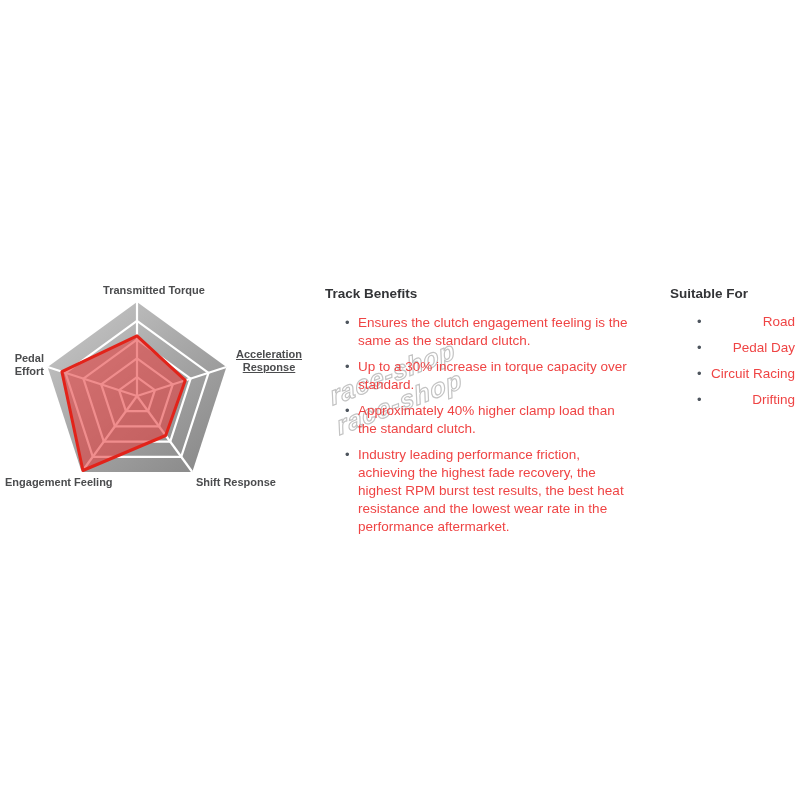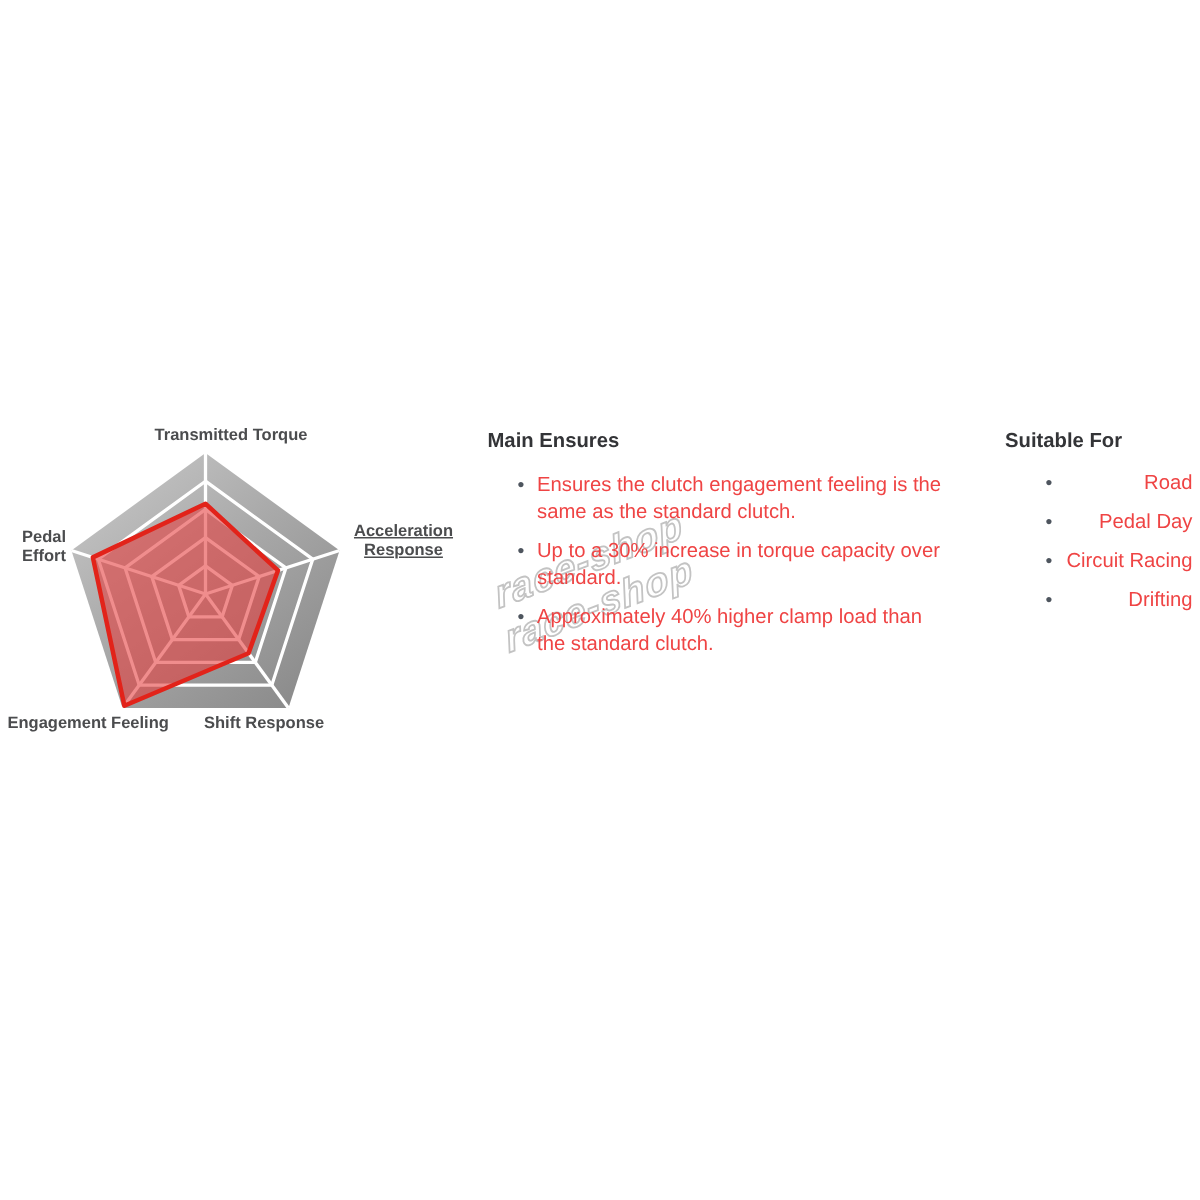--- a/index.html
+++ b/index.html
@@ -7,21 +7,21 @@
   .page { position:relative; width:800px; height:800px; background:#fff; overflow:hidden; }
 
   
   .chart-wrap { position:absolute; left:20px; top:278px; width:280px; height:225px; }
   .axis-label {
     position:absolute; font-weight:bold; font-size:11px; line-height:12.5px;
     color:#4b4c4e; letter-spacing:0;
   }
   .lbl-top        { left:54px;  top:284px; width:200px; text-align:center; }
   .lbl-right      { left:230px; top:348px; width:78px;  text-align:center;text-decoration:underline; }
-  .lbl-bot-right  { left:136px; top:476px; width:140px; text-align:left; }
+  .lbl-bot-right  { left:136px; top:476px; width:140px; text-align:right; }
   .lbl-bot-left   { left:5px;   top:476px; width:160px; text-align:left; }
   .lbl-left       { left:0px;   top:352px; width:44px;  text-align:right; }
 
   
   .col-benefits { position:absolute; left:325px; top:286px; width:312px; }
   .col-suitable { position:absolute; left:670px; top:286px; width:125px; }
   .section-title { margin:0; font-size:13.5px; font-weight:bold; color:#333437; line-height:15px; }
 
   ul.bullets { position:relative; z-index:1; list-style:none; margin:13px 0 0 0; padding:0 0 0 33px; }
   ul.bullets li {
@@ -73,29 +73,30 @@
       <polygon points="117.0,57.8 165.3,102.3 145.7,157.5 62.9,192.5 41.9,93.6" fill="rgba(230,58,58,0.58)" stroke="#e2231a" stroke-width="3" stroke-linejoin="round"></polygon>
     </svg>
 
   <div class="axis-label lbl-top">Transmitted Torque</div>
   <div class="axis-label lbl-right">Acceleration Response</div>
   <div class="axis-label lbl-bot-right">Shift Response</div>
   <div class="axis-label lbl-bot-left">Engagement Feeling</div>
   <div class="axis-label lbl-left">Pedal Effort</div>
 
   <div class="col-benefits">
-    <h3 class="section-title">Main Ensures</h3>
+    <h3 class="section-title">Track Benefits</h3>
     <div class="watermark">
       <span>race-shop</span>
       <span>race-shop</span>
     </div>
     <ul class="bullets" id="benefits-list">
         <li>Ensures the clutch engagement feeling is the same as the standard clutch.</li>
         <li>Up to a 30% increase in torque capacity over standard.</li>
         <li>Approximately 40% higher clamp load than the standard clutch.</li>
+        <li>Industry leading performance friction, achieving the highest fade recovery, the highest RPM burst test results, the best heat resistance and the lowest wear rate in the performance aftermarket.</li>
       </ul>
   </div>
 
   <div class="col-suitable">
     <h3 class="section-title">Suitable For</h3>
     <ul class="bullets" id="suitable-list">
         <li>Road</li>
         <li>Pedal Day</li>
         <li>Circuit Racing</li>
         <li>Drifting</li>

